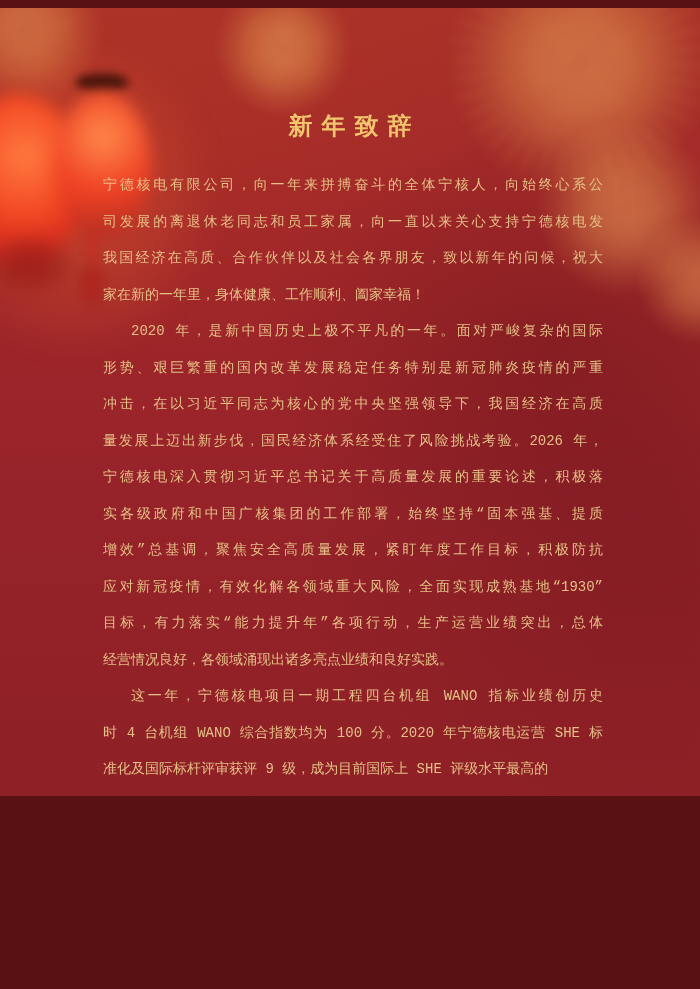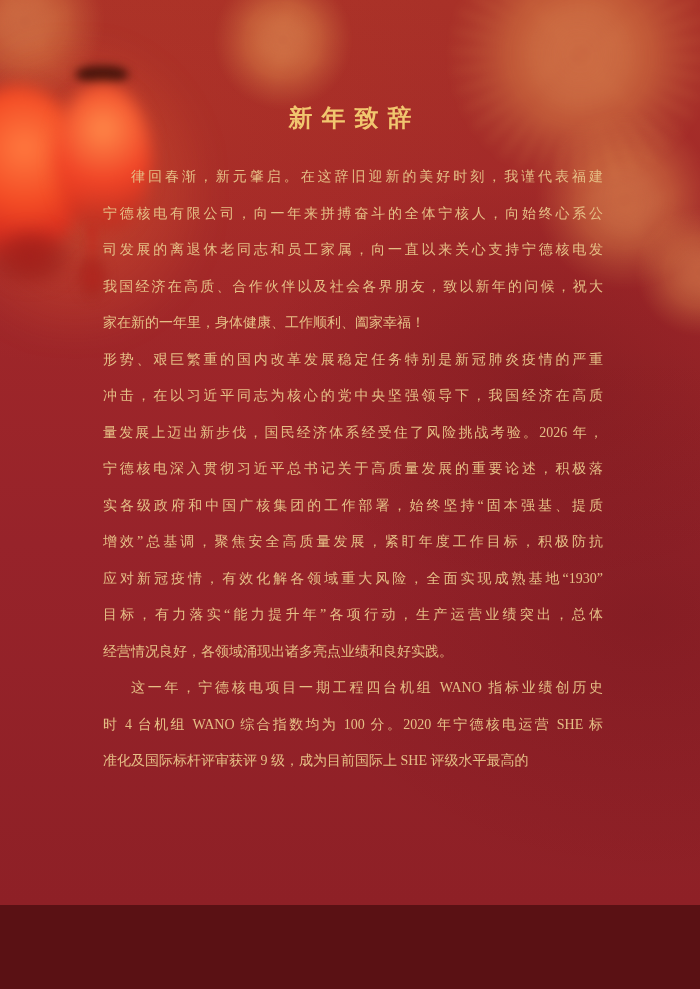--- a/index.html
+++ b/index.html
@@ -1,29 +1,29 @@
 <!DOCTYPE html>
 <html><head>
 <meta charset="utf-8">
 <style>
   html, body { margin: 0; padding: 0; background: #5a1114; }
   * { box-sizing: border-box; }
 
   .page {
     position: relative;
     width: 700px;
-    height: 905px;
-    margin: 0 auto;
+    height: 788px;
+    margin: 8px auto;
     overflow: hidden;
     background:
       radial-gradient(ellipse 420px 300px at 78% 42%, rgba(70,8,14,0.22), transparent 70%),
       radial-gradient(ellipse 500px 380px at 92% 68%, rgba(70,8,14,0.20), transparent 70%),
       radial-gradient(ellipse 520px 360px at 18% 14%, rgba(210,70,35,0.16), transparent 70%),
       linear-gradient(180deg, #a93128 0%, #a02729 30%, #97232a 60%, #8e2026 100%);
-    font-family: Liberation Serif, serif;
+    font-family: Liberation Mono, monospace;
   }
 
   
   .fw {
     position: absolute;
     border-radius: 50%;
     background:
       radial-gradient(circle, rgba(255,200,120,0.50) 0%, rgba(235,150,75,0.28) 34%, rgba(235,150,75,0) 68%),
       repeating-conic-gradient(rgba(243,175,92,0.85) 0deg 3.5deg, rgba(243,175,92,0) 3.5deg 9deg);
     -webkit-mask: radial-gradient(circle, rgba(0,0,0,0.95) 6%, rgba(0,0,0,0.7) 38%, rgba(0,0,0,0.28) 58%, transparent 72%);
@@ -127,25 +127,25 @@
     <div class="lantern-cap-b"></div>
     <div class="lantern-body-b"></div>
     <div class="tassel-cord"></div>
     <div class="tassel-knot"></div>
     <div class="tassel-blob"></div>
   </div>
 
   <h1 class="title">新年致辞</h1>
 
   <div class="body-text">
-      <div class="line indent">律回春渐，新元肇启。在这辞旧迎新的美好时刻，我谨代表福建</div>
       <div class="line">宁德核电有限公司，向一年来拼搏奋斗的全体宁核人，向始终心系公</div>
       <div class="line">司发展的离退休老同志和员工家属，向一直以来关心支持宁德核电发</div>
       <div class="line">我国经济在高质、合作伙伴以及社会各界朋友，致以新年的问候，祝大</div>
       <div class="line plast">家在新的一年里，身体健康、工作顺利、阖家幸福！</div>
+      <div class="line indent">2020 年，是新中国历史上极不平凡的一年。面对严峻复杂的国际</div>
       <div class="line">形势、艰巨繁重的国内改革发展稳定任务特别是新冠肺炎疫情的严重</div>
       <div class="line">冲击，在以习近平同志为核心的党中央坚强领导下，我国经济在高质</div>
       <div class="line">量发展上迈出新步伐，国民经济体系经受住了风险挑战考验。2026 年，</div>
       <div class="line">宁德核电深入贯彻习近平总书记关于高质量发展的重要论述，积极落</div>
       <div class="line">实各级政府和中国广核集团的工作部署，始终坚持“固本强基、提质</div>
       <div class="line">增效”总基调，聚焦安全高质量发展，紧盯年度工作目标，积极防抗</div>
       <div class="line">应对新冠疫情，有效化解各领域重大风险，全面实现成熟基地“1930”</div>
       <div class="line">目标，有力落实“能力提升年”各项行动，生产运营业绩突出，总体</div>
       <div class="line plast">经营情况良好，各领域涌现出诸多亮点业绩和良好实践。</div>
       <div class="line indent">这一年，宁德核电项目一期工程四台机组 WANO 指标业绩创历史</div>

